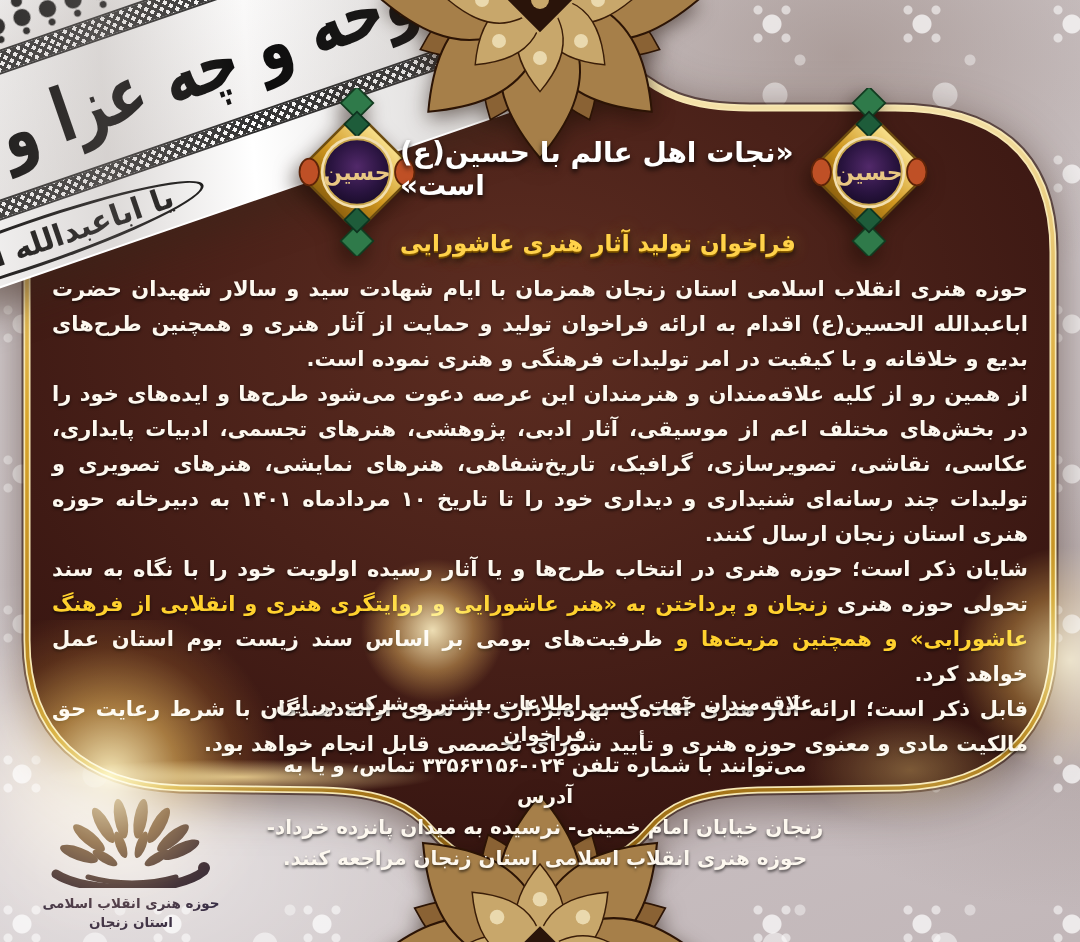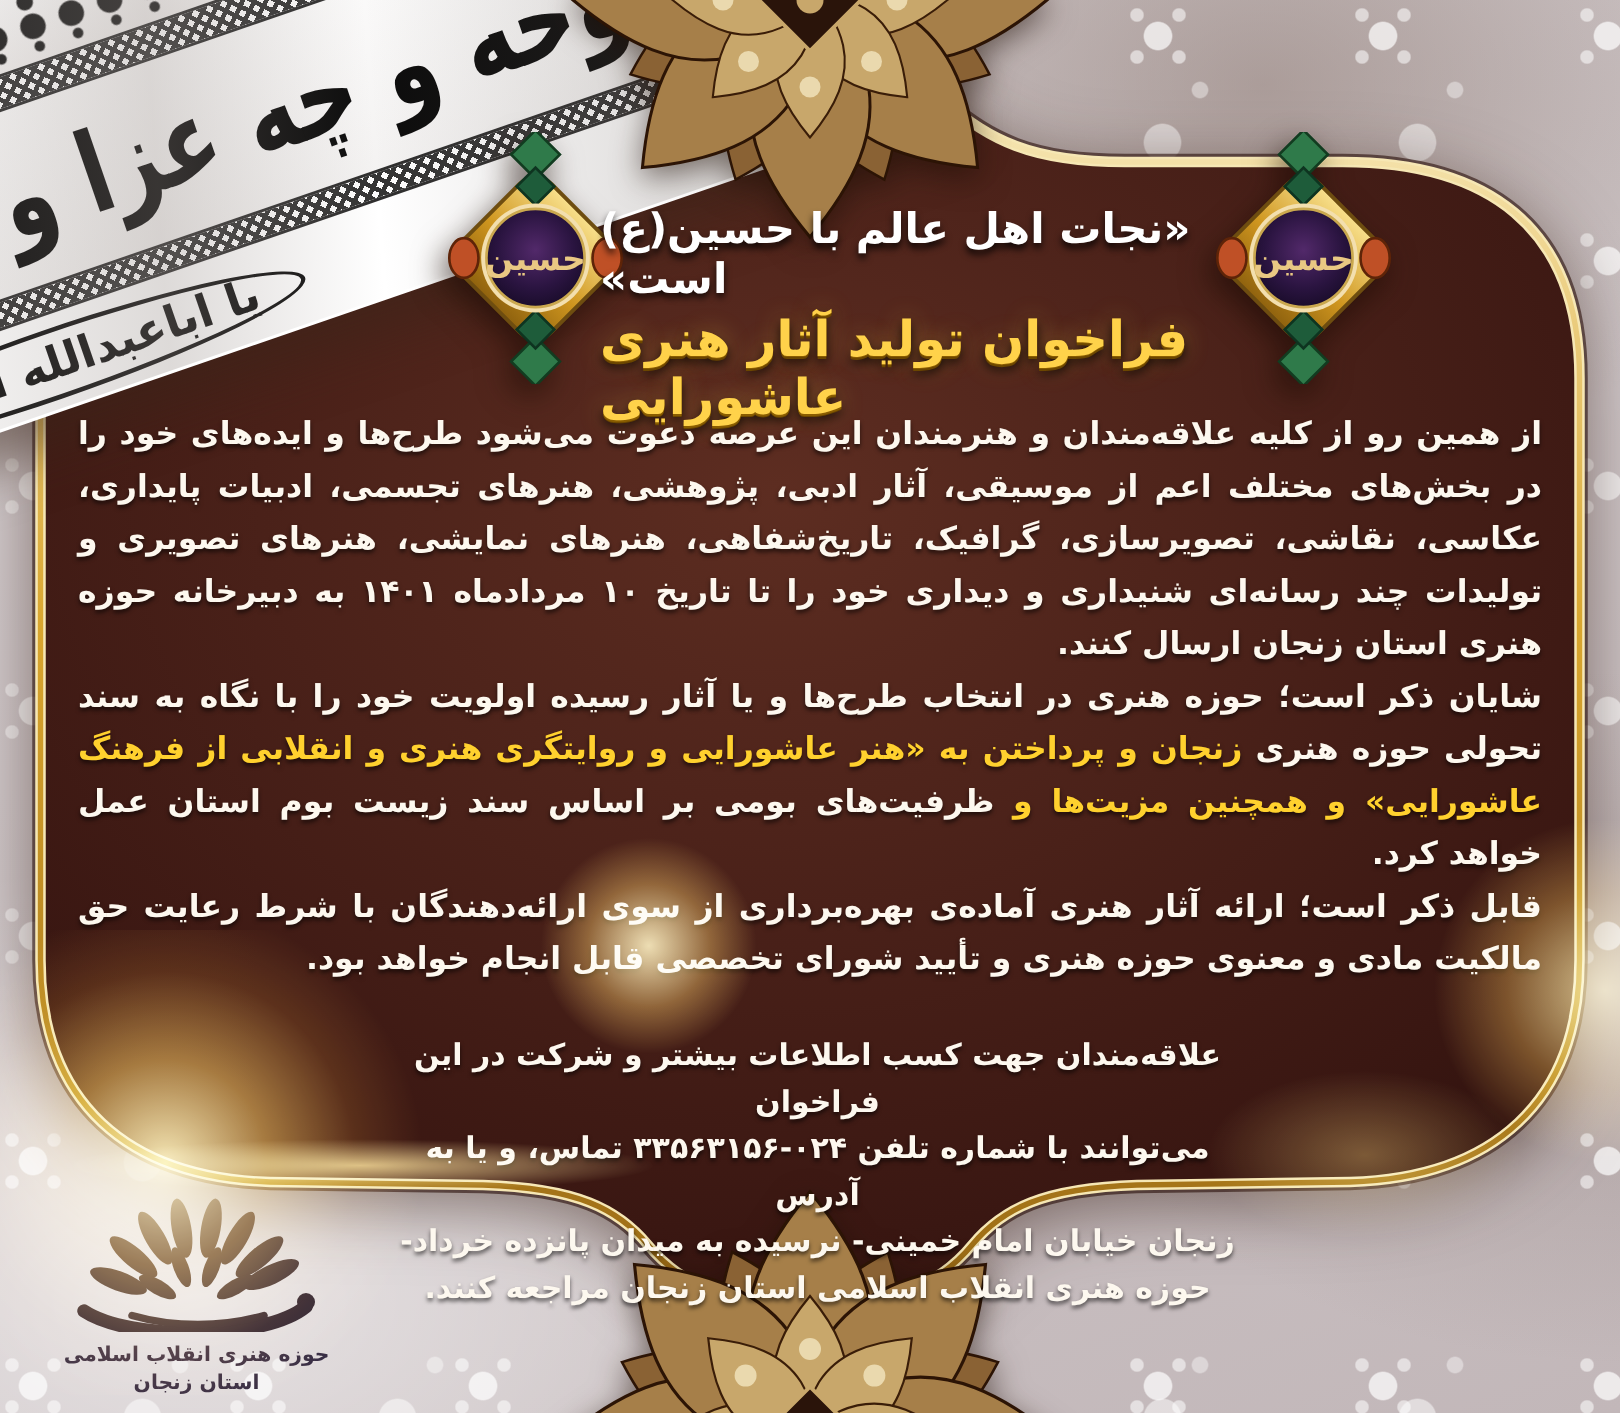--- a/index.html
+++ b/index.html
@@ -57,21 +57,21 @@
   .orn{position:absolute;z-index:4;filter:drop-shadow(0 6px 10px rgba(30,12,4,.55));}
   .orn.top{left:370px;top:-170px;width:340px;height:340px;}
   .orn.bottom{left:362px;top:782px;width:356px;height:356px;}
   .medal{position:absolute;z-index:5;width:124px;height:168px;filter:drop-shadow(-4px 8px 10px rgba(25,8,2,.6));}
   .medal.left{left:295px;top:88px;}
   .medal.right{left:807px;top:88px;}
 
   
   .titles{position:absolute;left:400px;width:480px;top:136px;z-index:6;text-align:left;direction:rtl;}
   .title{font-size:28px;font-weight:bold;color:#ffffff;text-shadow:0 3px 5px rgba(0,0,0,.8);}
-  .subtitle{margin-top:4px;font-size:33px;font-weight:bold;color:#ffd24a;
+  .subtitle{margin-top:28px;font-size:23px;font-weight:bold;color:#ffd24a;
     text-shadow:0 1px 0 #8a5d00,0 2px 0 #6b4600,0 4px 7px rgba(0,0,0,.85),0 0 16px rgba(255,210,80,.35);}
   .body-text{position:absolute;left:52px;right:52px;top:272px;z-index:6;direction:rtl;
     text-align:justify;font-size:21px;font-weight:bold;color:#fdf8ef;line-height:35px;
     text-shadow:0 2px 3px rgba(0,0,0,.6);}
   .para{margin:0;}
   .seg-white{color:#fdf8ef;}
   .seg-gold{color:#ffd12e;}
   .contact{position:absolute;left:255px;width:580px;top:688px;z-index:6;direction:rtl;text-align:center;
     font-size:20px;font-weight:bold;color:#fdf8ef;line-height:31px;text-shadow:0 2px 3px rgba(0,0,0,.6);}
 
@@ -223,20 +223,21 @@
     <circle r="37" fill="url(#mdark)" stroke="#caa84e" stroke-width="2"></circle>
     <text x="0" y="9" text-anchor="middle" font-size="25" font-weight="bold" fill="#e9c883" font-family="DejaVu Sans, sans-serif">حسین</text>
   </svg>
 
   <div class="titles">
     <div class="title">«نجات اهل عالم با حسین(ع) است»</div>
     <div class="subtitle">فراخوان تولید آثار هنری عاشورایی</div>
   </div>
 
   <div class="body-text">
+      <div class="para"><span class="seg-white">حوزه هنری انقلاب اسلامی استان زنجان همزمان با ایام شهادت سید و سالار شهیدان حضرت اباعبدالله الحسین(ع) اقدام به ارائه فراخوان تولید و حمایت از آثار هنری و همچنین طرح‌های بدیع و خلاقانه و با کیفیت در امر تولیدات فرهنگی و هنری نموده است.</span></div>
       <div class="para"><span class="seg-white">از همین رو از کلیه علاقه‌مندان و هنرمندان این عرصه دعوت می‌شود طرح‌ها و ایده‌های خود را در بخش‌های مختلف اعم از موسیقی، آثار ادبی، پژوهشی، هنرهای تجسمی، ادبیات پایداری، عکاسی، نقاشی، تصویرسازی، گرافیک، تاریخ‌شفاهی، هنرهای نمایشی، هنرهای تصویری و تولیدات چند رسانه‌ای شنیداری و دیداری خود را تا تاریخ ۱۰ مردادماه ۱۴۰۱ به دبیرخانه حوزه هنری استان زنجان ارسال کنند.</span></div>
       <div class="para"><span class="seg-white">شایان ذکر است؛ حوزه هنری در انتخاب طرح‌ها و یا آثار رسیده اولویت خود را با نگاه به سند تحولی حوزه هنری </span><span class="seg-gold">زنجان و پرداختن به «هنر عاشورایی و روایتگری هنری و انقلابی از فرهنگ عاشورایی» و همچنین مزیت‌ها و </span><span class="seg-white">ظرفیت‌های بومی بر اساس سند زیست بوم استان عمل خواهد کرد.</span></div>
       <div class="para"><span class="seg-white">قابل ذکر است؛ ارائه آثار هنری آماده‌ی بهره‌برداری از سوی ارائه‌دهندگان با شرط رعایت حق مالکیت مادی و معنوی حوزه هنری و تأیید شورای تخصصی قابل انجام خواهد بود.</span></div>
     </div>
 
   <div class="contact">
       <div>علاقه‌مندان جهت کسب اطلاعات بیشتر و شرکت در این فراخوان</div>
       <div>می‌توانند با شماره تلفن ۰۲۴-۳۳۵۶۳۱۵۶ تماس، و یا به آدرس</div>
       <div>زنجان خیابان امام خمینی- نرسیده به میدان پانزده خرداد-</div>
       <div>حوزه هنری انقلاب اسلامی استان زنجان مراجعه کنند.</div>

